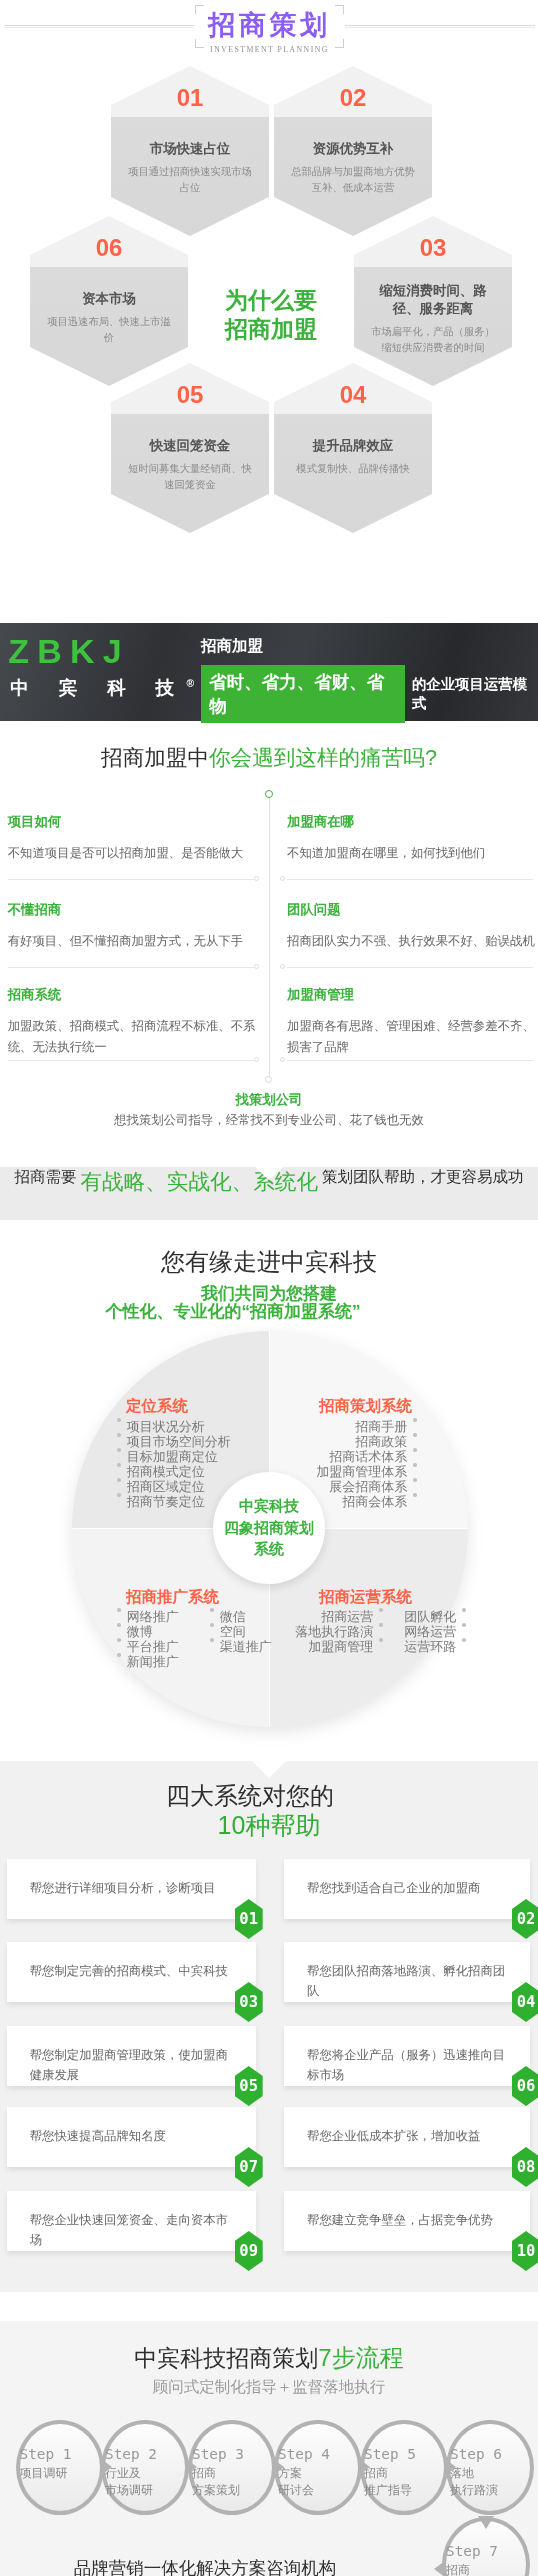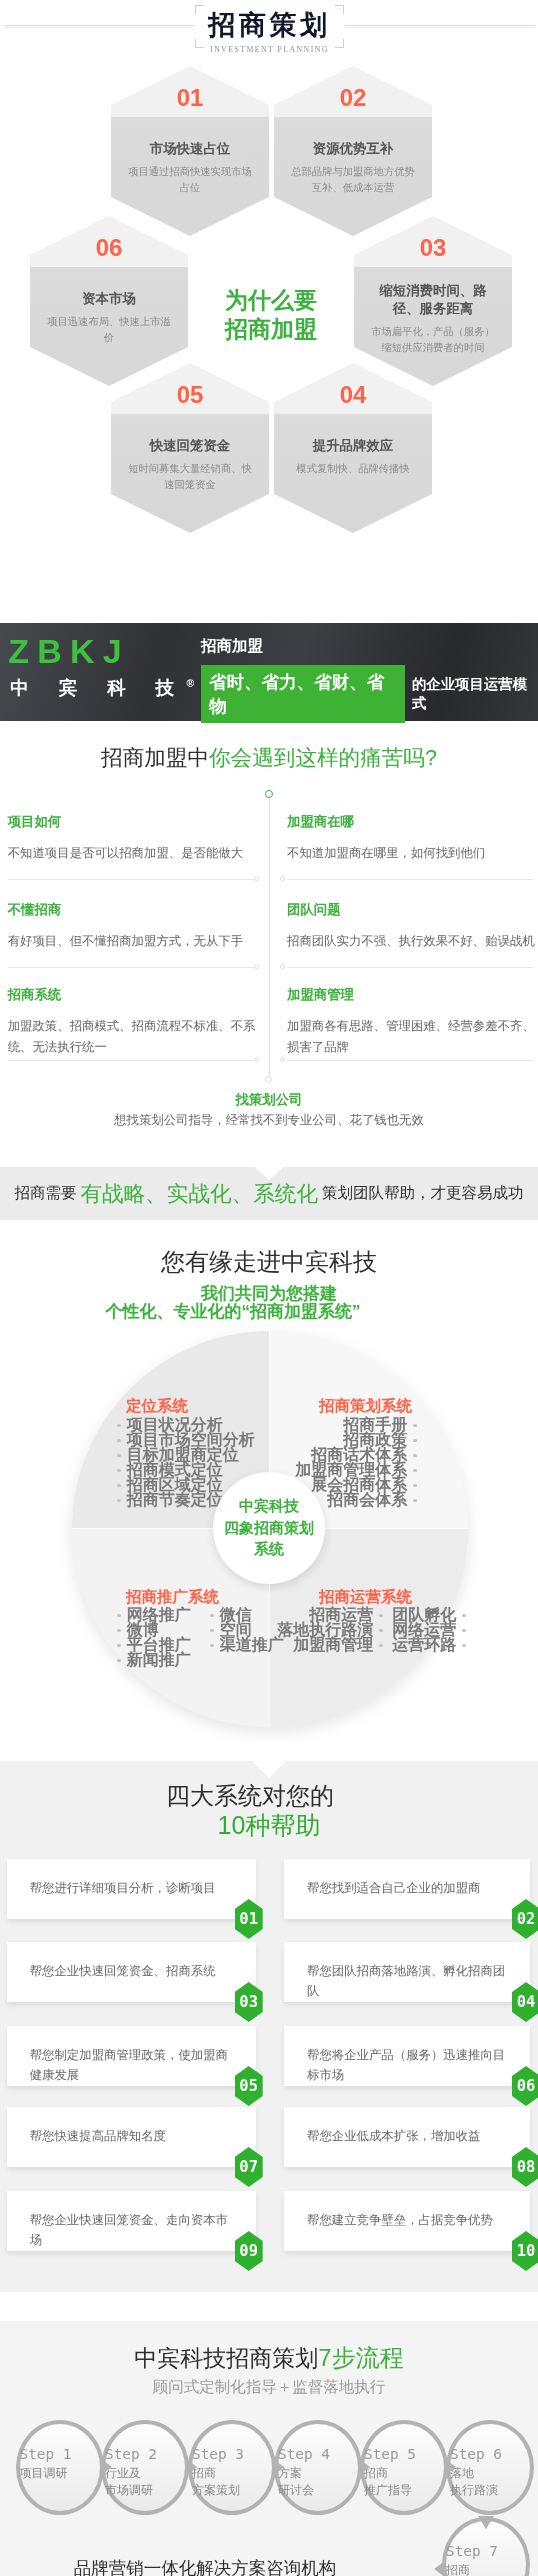--- a/index.html
+++ b/index.html
@@ -10,21 +10,21 @@
   
   .side-line { position:absolute; top:25px; width:190px; height:2.6px;
                border-top:0.5px solid #dcdcdc; border-bottom:0.5px solid #ececec; }
   .side-line.l { left:4.1px; } .side-line.r { left:345px; }
   .title-frame { position:absolute; left:195px; top:5.2px; width:149px; height:43px; text-align:center; }
   .fc { position:absolute; width:9.3px; height:9.3px; }
   .fc.tl { left:0; top:0; border-left:1px solid #cfcfcf; border-top:1px solid #cfcfcf; }
   .fc.tr { right:0; top:0; border-right:1px solid #cfcfcf; border-top:1px solid #cfcfcf; }
   .fc.bl { left:0; bottom:0; border-left:1px solid #cfcfcf; border-bottom:1px solid #cfcfcf; }
   .fc.br { right:0; bottom:0; border-right:1px solid #cfcfcf; border-bottom:1px solid #cfcfcf; }
-  .main-title { margin-top:2.1px; font-size:27px; font-weight:bold; letter-spacing:3.6px; color:#0f172a; }
+  .main-title { margin-top:2.1px; font-size:27px; font-weight:bold; letter-spacing:3.6px; color:#8b5cf6; }
   .main-sub { margin-top:2.1px; font-family:"Liberation Serif","DejaVu Serif",serif;
               font-size:7.7px; letter-spacing:1.5px; color:#8f8f8f; }
 
   
   .hex { position:absolute; width:158px; height:170px; text-align:center;
          clip-path:polygon(50% 0,100% 23%,100% 77%,50% 100%,0 77%,0 23%);
          background:linear-gradient(180deg,#f2f1f1 0%,#f2f1f1 30%,#dcdbdb 30%,#d8d7d7 100%);
          filter:drop-shadow(0 4.1px 3.6px rgba(0,0,0,0.13)); }
   .hx01{left:111px;top:66px;} .hx02{left:274px;top:66px;}
   .hx06{left:30px;top:216px;}  .hx03{left:354px;top:216px;}
@@ -74,21 +74,21 @@
   .pain-center-t { position:absolute; left:0; top:1091px; width:538px; text-align:center;
                    font-size:13.4px; font-weight:bold; color:#3bb23b; }
   .pain-center-d { position:absolute; left:0; top:1112px; width:538px; text-align:center;
                    font-size:12.4px; color:#666; }
 
   
   .quote-bar { position:absolute; left:0; top:1167px; width:538px; height:53px; background:#ebebeb; }
   .notch-down { position:absolute; left:255px; top:0; width:0; height:0;
                 border-left:14.4px solid transparent; border-right:14.4px solid transparent;
                 border-top:13.4px solid #fff; }
-  .quote-text { display:flex; height:100%; align-items:center; justify-content:center; gap:4.1px;border-radius:21px; }
+  .quote-text { display:flex; height:100%; justify-content:center; gap:4.1px;border-radius:21px; }
   .quote-text .b { font-size:15.5px; font-weight:500; color:#2f2f2f; }
   .quote-text .g { font-size:21.6px; font-weight:500; color:#3bb23b; }
 
   
   .intro-t1 { position:absolute; left:0; top:1246px; width:538px; text-align:center;
               font-size:24px; font-weight:500; color:#2e2e2e; }
   .intro-t2 { position:absolute; left:0; top:1282px; width:538px; text-align:center;
               font-size:17px; font-weight:bold; color:#3bb23b; }
   .intro-t3 { position:absolute; left:0; top:1300px; width:466px; text-align:center;
               font-size:17px; font-weight:bold; color:#3bb23b; }
@@ -100,21 +100,21 @@
   .q-tl { left:0; top:0; background:#e9e9e9; }
   .q-tr { left:198px; top:0; background:#f7f7f7; }
   .q-bl { left:0; top:198px; background:#f3f3f3; }
   .q-br { left:198px; top:198px; background:#ececec; }
   .cross-v { position:absolute; left:197px; top:0; width:1px; height:396px; background:#fff; }
   .cross-h { position:absolute; left:0; top:197px; width:396px; height:1px; background:#fff; }
   .q-title { position:absolute; font-size:15.5px; font-weight:bold; color:#ff6247; }
   .qt-tl { left:126px; top:1396px; } .qt-tr { right:126px; top:1396px; }
   .qt-bl { left:126px; top:1587px; } .qt-br { right:126px; top:1587px; }
   .qlist { list-style:none; position:absolute; }
-  .qlist li { display:flex; align-items:center; height:15px; font-size:16px; color:#7a7a7a;font-weight:bold; }
+  .qlist li { display:flex; height:15px; font-size:13px; color:#7a7a7a; }
   .dot { width:3.6px; height:3.6px; border-radius:50%; background:#c2c2c2; flex:0 0 3.6px; }
   .left-dots .dot { margin-right:6.2px; }
   .right-dots li { flex-direction:row-reverse; }
   .right-dots .dot { margin-left:6.2px; }
   .l-tl  { left:117px; top:1418px; }
   .l-tr  { right:121px; top:1418px; }
   .l-bl1 { left:117px; top:1608px; }
   .l-bl2 { left:210px; top:1608px; }
   .l-br1 { right:155px; top:1608px; }
   .l-br2 { right:72px; top:1608px; }
@@ -458,21 +458,21 @@
 
   <div class="card cl r0">
     <p>帮您进行详细项目分析，诊断项目</p>
     <div class="badge">01</div>
   </div>
   <div class="card cr r0">
     <p>帮您找到适合自己企业的加盟商</p>
     <div class="badge">02</div>
   </div>
   <div class="card cl r1">
-    <p>帮您企业快速回笼资金、招商系统</p>
+    <p>帮您制定完善的招商模式、中宾科技</p>
     <div class="badge">03</div>
   </div>
   <div class="card cr r1">
     <p>帮您团队招商落地路演、孵化招商团队</p>
     <div class="badge">04</div>
   </div>
   <div class="card cl r2">
     <p>帮您制定加盟商管理政策，使加盟商健康发展</p>
     <div class="badge">05</div>
   </div>

